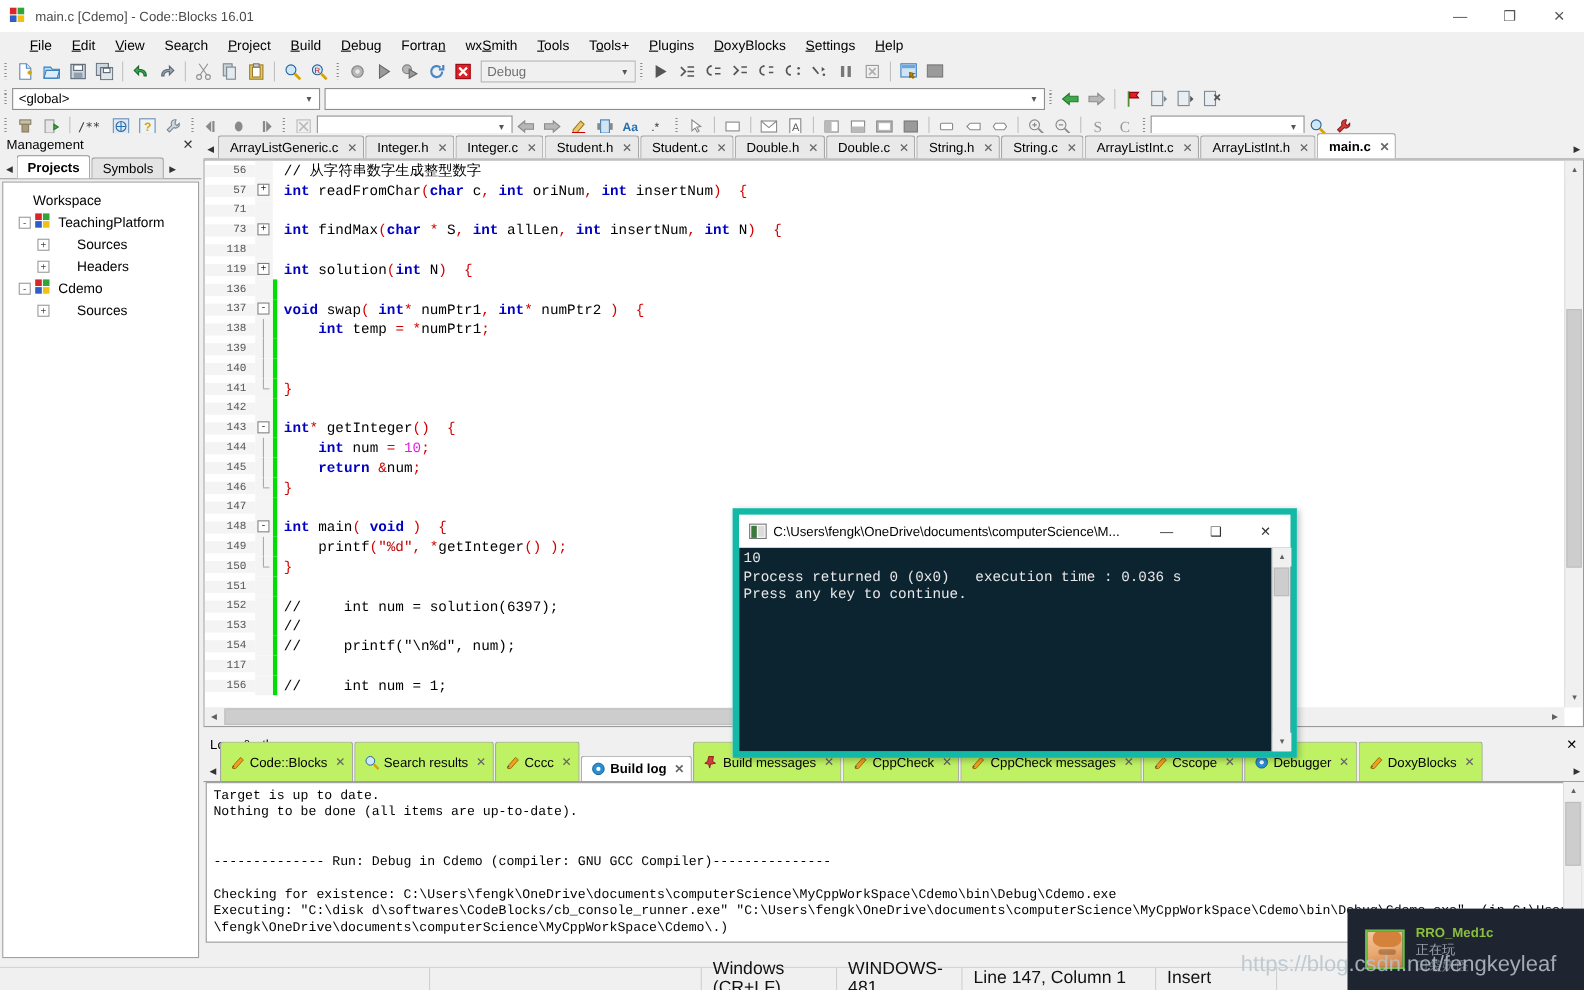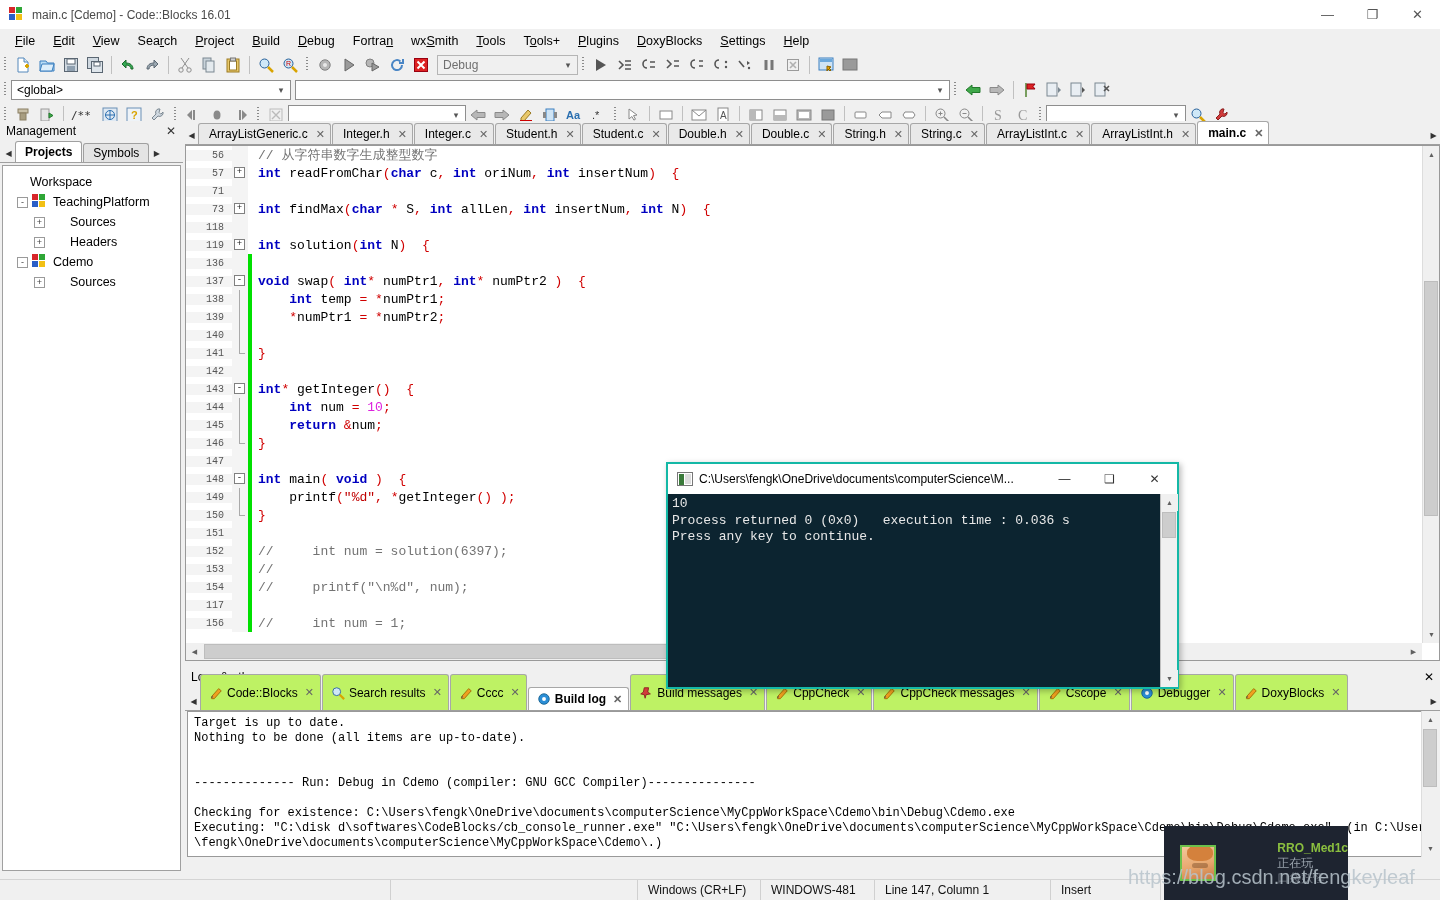--- a/index.html
+++ b/index.html
@@ -26,21 +26,21 @@
   .cbicon i:nth-child(1){ left:0; top:0; background:#d8262a; }
   .cbicon i:nth-child(2){ left:7px; top:0; background:#2fa636; }
   .cbicon i:nth-child(3){ left:0; top:7px; background:#2b5fc7; }
   .cbicon i:nth-child(4){ left:7px; top:7px; background:#f2c014; }
   .tb-title { font-size: 12px; color: #4a4a4a; }
   .tb-controls { margin-left: auto; display: flex; height: 30px; }
   .tb-btn { width: 45px; height: 30px; display:flex; align-items:center; justify-content:center;
             color:#555; font-size: 13px; }
 
   
-  .menubar { height: 22px; display: flex; align-items: center; background:#f0f0f0; padding-left:6px;}
+  .menubar { height: 22px; display: flex; align-items: center; background:#f0f0f0; padding-left:18px;}
   .menu-item { padding: 2px 9px; font-size: 12.5px; color:#000; cursor: default; }
   .menu-item u { text-decoration: underline; }
 
   
   .toolbar-row { display: flex; align-items: center; background: #f0f0f0; height: 25px; }
   .tbar { display:flex; align-items:center; height:25px; background:#f0f0f0; }
   .grip { width: 7px; height: 19px; margin: 0 2px; position: relative; }
   .grip::before {
     content:""; position:absolute; left:2px; top:2px; width:2px; height:15px;
     background-image: repeating-linear-gradient(to bottom,#8a8a8a 0 1px,transparent 1px 3px);
@@ -127,33 +127,33 @@
   .fold .endline { position:absolute; left:7px; top:0; width:1px; height:9px; background:#aaa; }
   .fold .endfoot { position:absolute; left:7px; top:9px; width:6px; height:1px; background:#aaa; }
   .chg { width:4px; flex:none; height:18px; }
   .chg.green { background:#00e000; }
   .ctext { padding-left:6px; flex:1; }
 
   .k { color:#0000c0; font-weight:bold; }
   .op { color:#d00000; }
   .num { color:#dd22dd; }
   .str { color:#c00000; }
-  .cm { color:#737373; }
+  .cm { color:#000000; }
 
   .vscroll { position:absolute; top:0; right:0; width:17px; bottom:17px; background:#f0f0f0;
              border-left:1px solid #ddd; }
   .hscroll { position:absolute; left:0; right:17px; bottom:0; height:17px; background:#f0f0f0; }
   .sb-arrow { width:17px; height:17px; display:flex;align-items:center;justify-content:center;
               font-size:7px;color:#606060;background:#f0f0f0; }
   .sb-thumb { background:#cdcdcd; border:1px solid #bdbdbd; }
 
   
   .console {
     position:absolute; left:666px; top:341px; width:513px; height:227px;
-    background:#fff; border:2px solid #14b8a6; box-shadow: 2px 2px 6px rgba(0,0,0,0.28);
+    background:#fff; border:6px solid #14b8a6; box-shadow: 2px 2px 6px rgba(0,0,0,0.28);
   }
   .con-title { height:30px; display:flex; align-items:center; background:#fff; }
   .con-ico { width:16px;height:14px;margin:0 6px 0 9px;background:#fff;border:1px solid #777;
              position:relative; }
   .con-ico::after{content:"";position:absolute;left:1px;top:1px;width:5px;height:11px;background:#3a7a3a;}
   .con-ico::before{content:"";position:absolute;left:7px;top:1px;right:1px;bottom:1px;background:#dcdcdc;}
   .con-name { font-size:12px; color:#000; }
   .con-ctl { margin-left:auto; display:flex; }
   .con-btn { width:45px;height:30px;display:flex;align-items:center;justify-content:center;
              color:#333;font-size:12px; }
@@ -177,28 +177,28 @@
   .ltab .xc { margin-left:7px; color:#666; font-size:11px; }
   .ltab .li { width:14px;height:14px;margin-right:4px; flex:none; }
   .log-body { position:absolute; top:44px; left:2px; right:2px; bottom:22px;
               background:#fff; border:1px solid #999; overflow:hidden;
               font-family:"Liberation Mono","DejaVu Sans Mono",monospace; font-size:12px;
               line-height:15px; white-space:pre; padding:4px 6px; }
 
   
   .statusbar { position:absolute; left:0; bottom:0; width:1440px; height:21px;
                background:#f0f0f0; border-top:1px solid #d4d4d4;
-               display:flex; align-items:center; font-size:12px; color:#111; }
+               display:flex; align-items:center; font-size:16px; color:#111; }
   .sb-cell { height:21px; display:flex; align-items:center; padding:0 10px;
              border-left:1px solid #d0d0d0; }
   .sb-blank { flex:none; }
 
   
-  .notif { position:absolute; left:1164px; top:826px; width:184px; height:74px;
-           background:#1e2430; display:flex; align-items:center;justify-content:space-between; }
+  .notif { position:absolute; left:1225px; top:826px; width:216px; height:74px;
+           background:#1e2430; display:flex; align-items:center; }
   .notif-av { width:36px;height:36px;margin:0 10px 0 16px;border:2px solid #6cc04a;
               background: linear-gradient(165deg,#f3c79a 0%, #e8a86f 55%, #c97b45 100%);
               position:relative; overflow:hidden; flex:none; }
   .notif-av::before{content:"";position:absolute;left:5px;top:-3px;width:26px;height:17px;
                     border-radius:50% 50% 40% 40%;background:#d4813c;}
   .notif-av::after{content:"";position:absolute;left:10px;top:16px;width:16px;height:5px;
                    background:rgba(90,50,20,.35);border-radius:3px;}
   .notif-txt { display:flex; flex-direction:column; justify-content:center; line-height:15px; }
   .notif-name { color:#8bbf3f; font-size:12px; font-weight:bold; }
   .notif-sub { color:#9aa3ad; font-size:12px; }
@@ -811,21 +811,21 @@
         <div class="code" id="code">
             <div class="cline"><span class="lno">56</span><span class="fold"></span><span class="chg"></span><span class="ctext"><span class="cm">// 从字符串数字生成整型数字</span></span></div>
             <div class="cline"><span class="lno">57</span><span class="fold"><span class="bx">+</span></span><span class="chg"></span><span class="ctext"><span class="k">int</span> readFromChar<span class="op">(</span><span class="k">char</span> c<span class="op">,</span> <span class="k">int</span> oriNum<span class="op">,</span> <span class="k">int</span> insertNum<span class="op">)</span>  <span class="op">{</span></span></div>
             <div class="cline"><span class="lno">71</span><span class="fold"></span><span class="chg"></span><span class="ctext"></span></div>
             <div class="cline"><span class="lno">73</span><span class="fold"><span class="bx">+</span></span><span class="chg"></span><span class="ctext"><span class="k">int</span> findMax<span class="op">(</span><span class="k">char</span> <span class="op">*</span> S<span class="op">,</span> <span class="k">int</span> allLen<span class="op">,</span> <span class="k">int</span> insertNum<span class="op">,</span> <span class="k">int</span> N<span class="op">)</span>  <span class="op">{</span></span></div>
             <div class="cline"><span class="lno">118</span><span class="fold"></span><span class="chg"></span><span class="ctext"></span></div>
             <div class="cline"><span class="lno">119</span><span class="fold"><span class="bx">+</span></span><span class="chg"></span><span class="ctext"><span class="k">int</span> solution<span class="op">(</span><span class="k">int</span> N<span class="op">)</span>  <span class="op">{</span></span></div>
             <div class="cline"><span class="lno">136</span><span class="fold"></span><span class="chg green"></span><span class="ctext"></span></div>
             <div class="cline"><span class="lno">137</span><span class="fold"><span class="bx">-</span></span><span class="chg green"></span><span class="ctext"><span class="k">void</span> swap<span class="op">(</span> <span class="k">int</span><span class="op">*</span> numPtr1<span class="op">,</span> <span class="k">int</span><span class="op">*</span> numPtr2 <span class="op">)</span>  <span class="op">{</span></span></div>
             <div class="cline"><span class="lno">138</span><span class="fold"><span class="vline"></span></span><span class="chg green"></span><span class="ctext">    <span class="k">int</span> temp <span class="op">=</span> <span class="op">*</span>numPtr1<span class="op">;</span></span></div>
-            <div class="cline"><span class="lno">139</span><span class="fold"><span class="vline"></span></span><span class="chg green"></span><span class="ctext">    <span class="op">*</span>numPtr1 <span class="op">=</span> <span class="op">*</span>numPtr2<span class="op">;</span></span></div>
+            <div class="cline"><span class="lno">139</span><span class="fold"><span class="vline"></span></span><span class="chg green"></span></div>
             <div class="cline"><span class="lno">140</span><span class="fold"><span class="vline"></span></span><span class="chg green"></span></div>
             <div class="cline"><span class="lno">141</span><span class="fold"><span class="endline"></span><span class="endfoot"></span></span><span class="chg green"></span><span class="ctext"><span class="op">}</span></span></div>
             <div class="cline"><span class="lno">142</span><span class="fold"></span><span class="chg green"></span><span class="ctext"></span></div>
             <div class="cline"><span class="lno">143</span><span class="fold"><span class="bx">-</span></span><span class="chg green"></span><span class="ctext"><span class="k">int</span><span class="op">*</span> getInteger<span class="op">()</span>  <span class="op">{</span></span></div>
             <div class="cline"><span class="lno">144</span><span class="fold"><span class="vline"></span></span><span class="chg green"></span><span class="ctext">    <span class="k">int</span> num <span class="op">=</span> <span class="num">10</span><span class="op">;</span></span></div>
             <div class="cline"><span class="lno">145</span><span class="fold"><span class="vline"></span></span><span class="chg green"></span><span class="ctext">    <span class="k">return</span> <span class="op">&amp;</span>num<span class="op">;</span></span></div>
             <div class="cline"><span class="lno">146</span><span class="fold"><span class="endline"></span><span class="endfoot"></span></span><span class="chg green"></span><span class="ctext"><span class="op">}</span></span></div>
             <div class="cline"><span class="lno">147</span><span class="fold"></span><span class="chg green"></span><span class="ctext"></span></div>
             <div class="cline"><span class="lno">148</span><span class="fold"><span class="bx">-</span></span><span class="chg green"></span><span class="ctext"><span class="k">int</span> main<span class="op">(</span> <span class="k">void</span> <span class="op">)</span>  <span class="op">{</span></span></div>
             <div class="cline"><span class="lno">149</span><span class="fold"><span class="vline"></span></span><span class="chg green"></span><span class="ctext">    printf<span class="op">(</span><span class="str">"%d"</span><span class="op">,</span> <span class="op">*</span>getInteger<span class="op">()</span> <span class="op">);</span></span></div>

